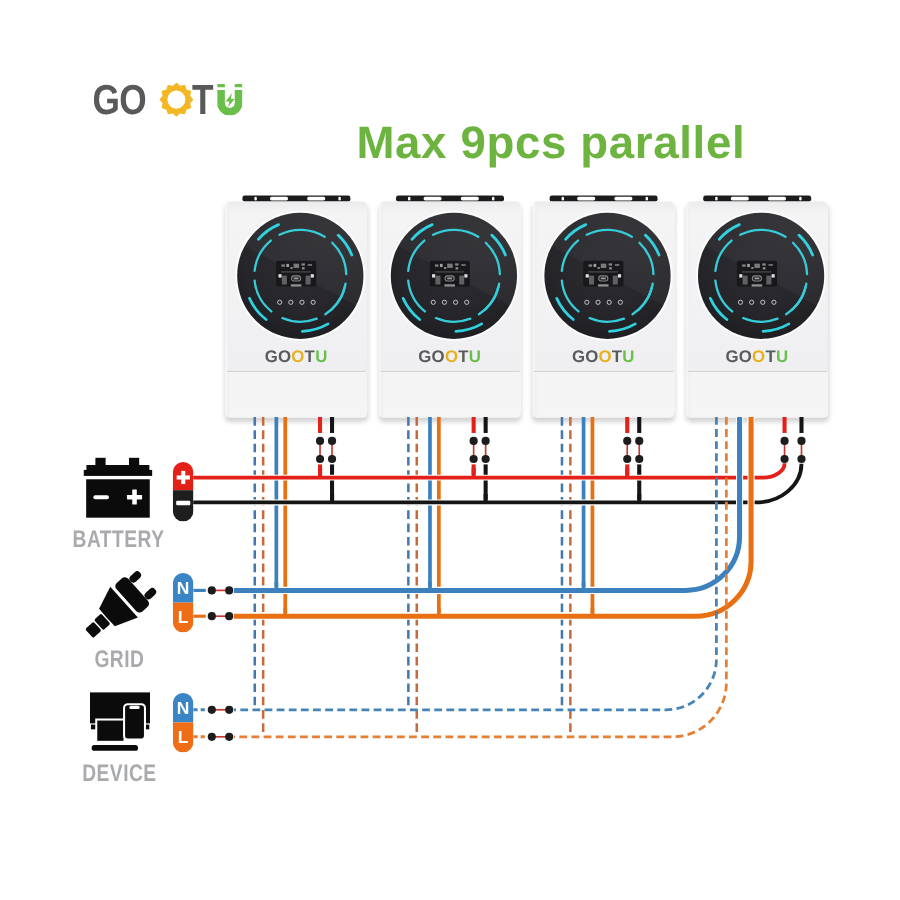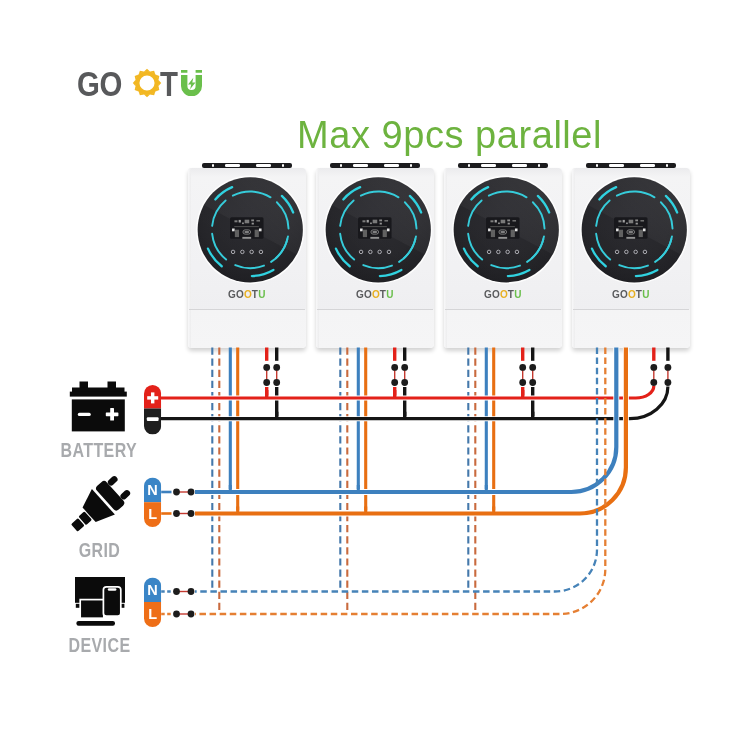--- a/index.html
+++ b/index.html
@@ -1,27 +1,27 @@
 <!DOCTYPE html>
 <html><head><meta charset="utf-8">
 <style>
 * { margin:0; padding:0; box-sizing:border-box; }
 html,body { width:750px; height:750px; background:#fff; font-family:"Liberation Sans", sans-serif; position:relative; overflow:hidden; }
-.title { position:absolute; left:297px; top:114px; width:320px; font-size:38px; font-weight:normal; color:#6db33f; letter-spacing:0.55px; white-space:nowrap; }
+.title { position:absolute; left:297px; top:99px; width:320px; font-size:38px; font-weight:bold; color:#6db33f; letter-spacing:0.55px; white-space:nowrap; }
 .logo span { position:absolute; top:63.5px; font-size:35px; font-weight:bold; color:#58595b; letter-spacing:-0.5px; transform:scale(0.84,1.0); transform-origin:left top; }
 .inv { position:absolute; top:168px; width:118.5px; height:179.5px; }
 .bracket { position:absolute; left:14px; top:-4.8px; width:90.5px; height:4.8px; background:#1c1c1e; border-radius:2px; }
 .bracket .slot { position:absolute; top:1.1px; width:15px; height:2.6px; background:#fff; border-radius:1.3px; }
 .bracket .hole { position:absolute; top:1.2px; width:2.4px; height:2.4px; background:#fff; border-radius:50%; }
 .body { position:absolute; inset:0; background:linear-gradient(180deg,#ebebed 0%,#f4f4f5 5%,#f1f1f3 55%,#efeff1 78%,#f4f4f5 79%,#f5f5f6 100%);
   border-radius:4px; box-shadow:0 3px 4px rgba(0,0,0,0.18); }
 .body::before { content:""; position:absolute; left:0; top:0; bottom:0; width:3px; background:linear-gradient(90deg,#f8f8f9,#ededee); border-radius:4px 0 0 4px; }
 .face { position:absolute; inset:0; }
 .sep { position:absolute; left:1px; right:1px; top:141px; height:1px; background:#d5d5d7; }
-.mlogo { position:absolute; left:0; top:120.5px; width:100%; text-align:center; font-size:10px; font-weight:bold; letter-spacing:0.2px; color:#5a5b5d; font-family:"Liberation Sans",sans-serif; }
+.mlogo { position:absolute; left:0; top:120.5px; width:100%; text-align:center; font-size:14px; font-weight:bold; letter-spacing:0.2px; color:#5a5b5d; font-family:"Liberation Sans",sans-serif; }
 .mlogo i { font-style:normal; color:#5a5b5d; }
 .mlogo b { color:#e8b021; }
 .mlogo u { text-decoration:none; color:#6abf4b; }
 .lbl { position:absolute; color:#a8aaad; font-weight:bold; font-size:20px; letter-spacing:0.5px; transform:scale(0.8,1); transform-origin:center top; white-space:nowrap; text-align:center; }
 </style></head>
 <body>
 <div class="logo">
 <span style="left:76.5px">GO</span>
 <svg width="30" height="30" viewBox="-15 -15 30 30" style="position:absolute;left:132px;top:67.5px">
 <g fill="#f2b722">

